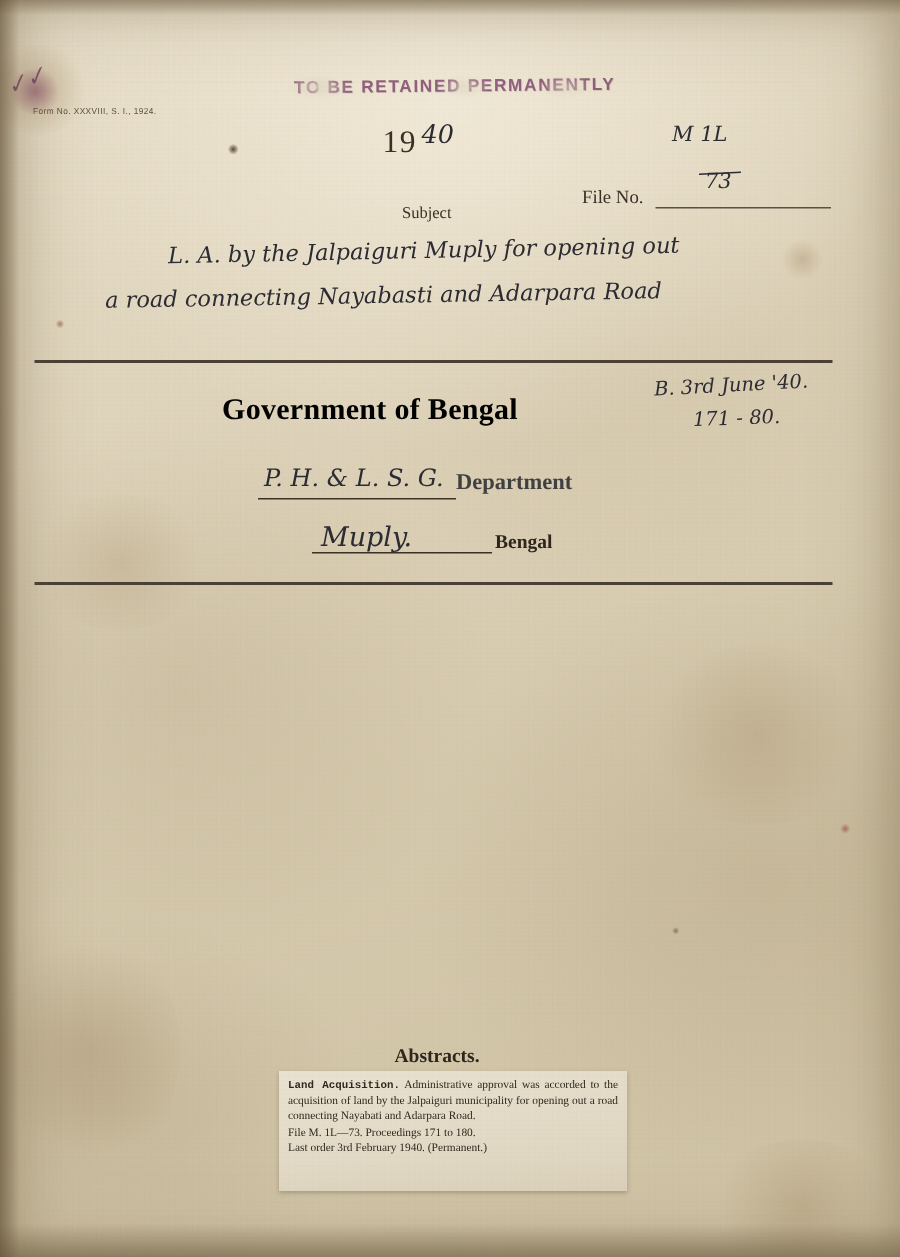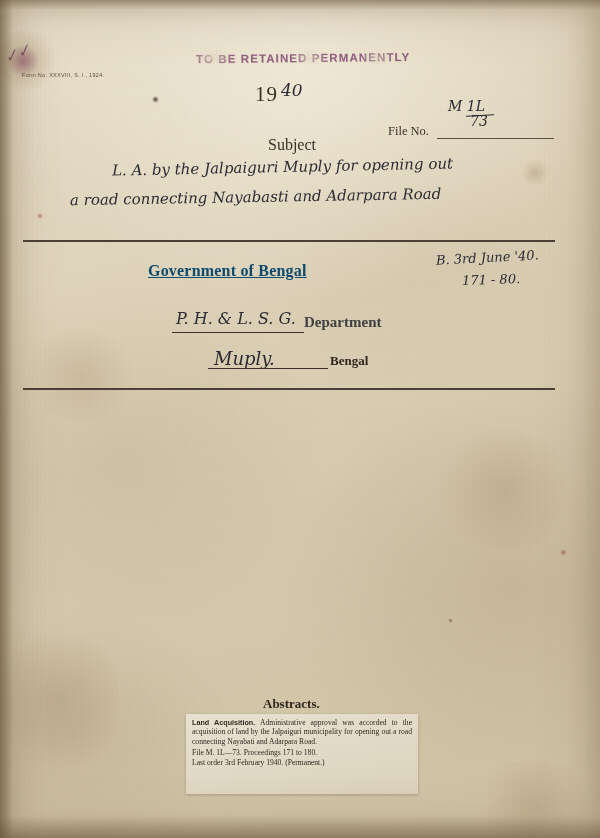--- a/index.html
+++ b/index.html
@@ -76,35 +76,34 @@
   }
   .year {
     position: absolute;
     font-size: 21px;
     font-family: "Liberation Serif", serif;
     color: #3a3026;
     letter-spacing: 1px;
   }
   .subject-label {
     position: absolute;
-    font-size: 16px;
+    font-size: 11px;
     color: #3a3026;
   }
   .fileno-label {
     position: absolute;
     font-size: 12.5px;
     color: #3a3026;
   }
   .govt-title {
     position: absolute;
-    font-size: 16px;
-    font-weight: bold;
-    color: #0c4a6e;
+    font-size: 20px;
+    font-weight: bold;
+    color: #000000;
     letter-spacing: 0.2px;
-    text-decoration: underline;
   }
   .dept-label {
     position: absolute;
     font-size: 15px;
     font-weight: bold;
     color: #404040;
   }
   .branch-label {
     position: absolute;
     font-size: 13px;
@@ -175,21 +174,21 @@
     overflow: hidden;
   }
   .abstract-text {
     font-family: "Liberation Serif", serif;
     font-size: 7.6px;
     line-height: 9.4px;
     color: #2f2820;
     text-align: justify;
     margin: 0;
   }
-  .abstract-text b { font-family: Liberation Sans, sans-serif; font-size:7.2px; }
+  .abstract-text b { font-family: Liberation Mono, monospace; font-size:7.2px; }
   .abstract-sep { height: 2px; }
 </style>
 </head>
 <body>
 
 <div id="page">
 
   <div class="paper-base"></div>
 
   <div class="stain" style="left:-10px; top:30px; width:70px; height:60px; background: radial-gradient(circle, rgba(150,120,80,0.35), rgba(150,120,80,0) 70%);"></div>
@@ -209,21 +208,21 @@
   <div class="stamp" style="left:196px; top:52px;">TO BE RETAINED PERMANENTLY</div>
   <div class="stamp-mask" style="left:192px; top:48px; width:250px; height:20px;"></div>
 
   <div class="hand" style="left:4px; top:44px; font-size:16px; color:#6d3a62; transform:rotate(-22deg); opacity:0.8;">✓✓</div>
 
   <div class="year" style="left:255px; top:82px;">19</div>
   <div class="hand hand-md" style="left:281px; top:80px; font-size:17px;">40</div>
 
   <div class="fileno-label" style="left:388px; top:124px;">File No.</div>
   <div class="thin-rule" style="left:437px; top:138px; width:117px;"></div>
-  <div class="hand" style="left:448px; top:98px; font-size:14px;font-style:italic;">M 1L</div>
+  <div class="hand" style="left:448px; top:82px; font-size:14px;font-style:italic;">M 1L</div>
   <div class="thin-rule" style="left:466px; top:115px; width:28px; height:1.4px; background:#2b2b33; transform:rotate(-3deg);"></div>
   <div class="hand" style="left:470px; top:113px; font-size:14px;">73</div>
 
   <div class="subject-label" style="left:268px; top:136px;">Subject</div>
 
   <div class="hand hand-md" style="left:112px; top:158px; transform: rotate(-1.2deg);">L. A. by the Jalpaiguri Muply for opening out</div>
   <div class="hand hand-md" style="left:70px; top:188px; transform: rotate(-1.0deg);">a road connecting Nayabasti and Adarpara Road</div>
 
   <div class="rule" style="left:23px; top:240px; width:532px;"></div>
 

